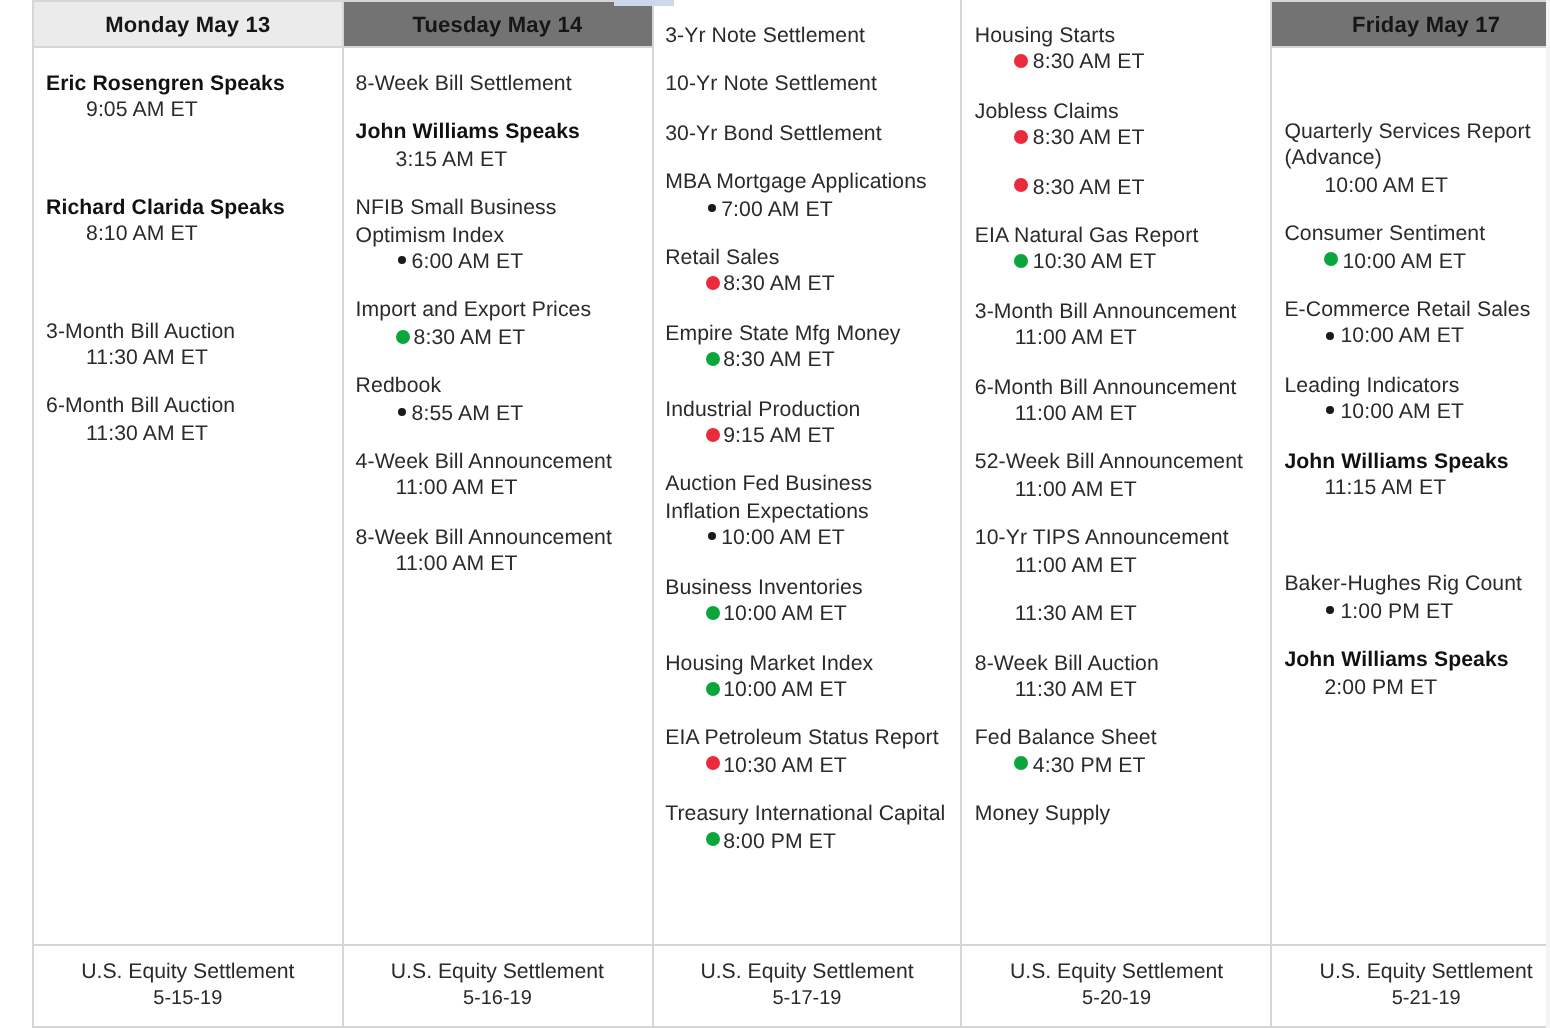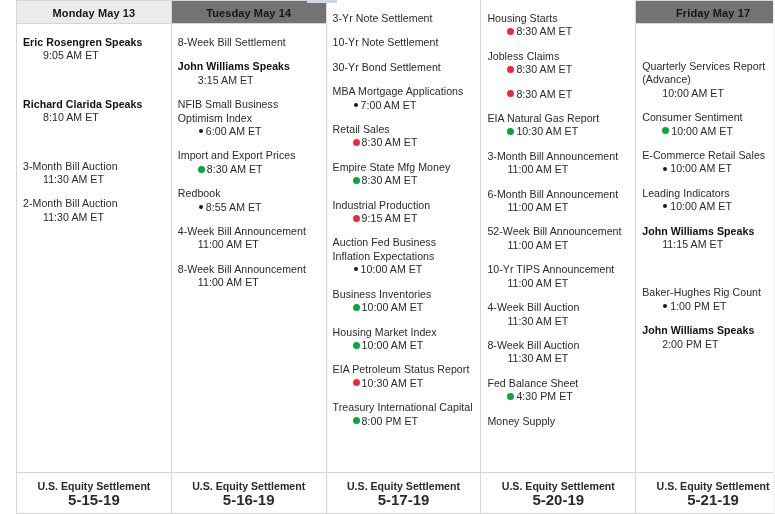--- a/index.html
+++ b/index.html
@@ -134,29 +134,28 @@
     height: 42px;
     border-top: 1px solid #d6d6d6;
     border-bottom: 1px solid #d6d6d6;
     box-sizing: border-box;
     display: flex;
     flex-direction: column;
     align-items: center;
     justify-content: center;
     text-align: center;
     background: #ffffff;
-    font-weight: bold;
   }
   .foot-label {
     font-size: 10.6px;
     color: #2a2a2a;
     line-height: 14px;
   }
   .foot-date {
-    font-size: 15px;
+    font-size: 10px;
     color: #2a2a2a;
     line-height: 14px;
   }
 
   
   .edge-strip {
     position: absolute;
     top: 0;
     right: 0;
     width: 2px;
@@ -189,21 +188,21 @@
           <div class="event">
             <div class="ev-name bold">Richard Clarida Speaks</div>
             <div class="ev-time"><span class="bullet none"></span><span>8:10 AM ET</span></div>
           </div>
           <div class="event" style="height: 13px; margin-bottom: 11px;"></div>
           <div class="event">
             <div class="ev-name">3-Month Bill Auction</div>
             <div class="ev-time"><span class="bullet none"></span><span>11:30 AM ET</span></div>
           </div>
           <div class="event">
-            <div class="ev-name">2-Month Bill Auction</div>
+            <div class="ev-name">6-Month Bill Auction</div>
             <div class="ev-time"><span class="bullet none"></span><span>11:30 AM ET</span></div>
           </div>
         </div>
         <div class="day-foot">
           <div class="foot-label">U.S. Equity Settlement</div>
           <div class="foot-date">5-15-19</div>
         </div>
       </div>
       <div class="day-col">
         <div class="day-head">Tuesday May 14</div>
@@ -321,21 +320,20 @@
           </div>
           <div class="event">
             <div class="ev-name">52-Week Bill Announcement</div>
             <div class="ev-time"><span class="bullet none"></span><span>11:00 AM ET</span></div>
           </div>
           <div class="event">
             <div class="ev-name">10-Yr TIPS Announcement</div>
             <div class="ev-time"><span class="bullet none"></span><span>11:00 AM ET</span></div>
           </div>
           <div class="event">
-            <div class="ev-name">4-Week Bill Auction</div>
             <div class="ev-time"><span class="bullet none"></span><span>11:30 AM ET</span></div>
           </div>
           <div class="event">
             <div class="ev-name">8-Week Bill Auction</div>
             <div class="ev-time"><span class="bullet none"></span><span>11:30 AM ET</span></div>
           </div>
           <div class="event">
             <div class="ev-name">Fed Balance Sheet</div>
             <div class="ev-time"><span class="bullet green" style="background: rgb(10, 166, 60);"></span><span>4:30 PM ET</span></div>
           </div>

